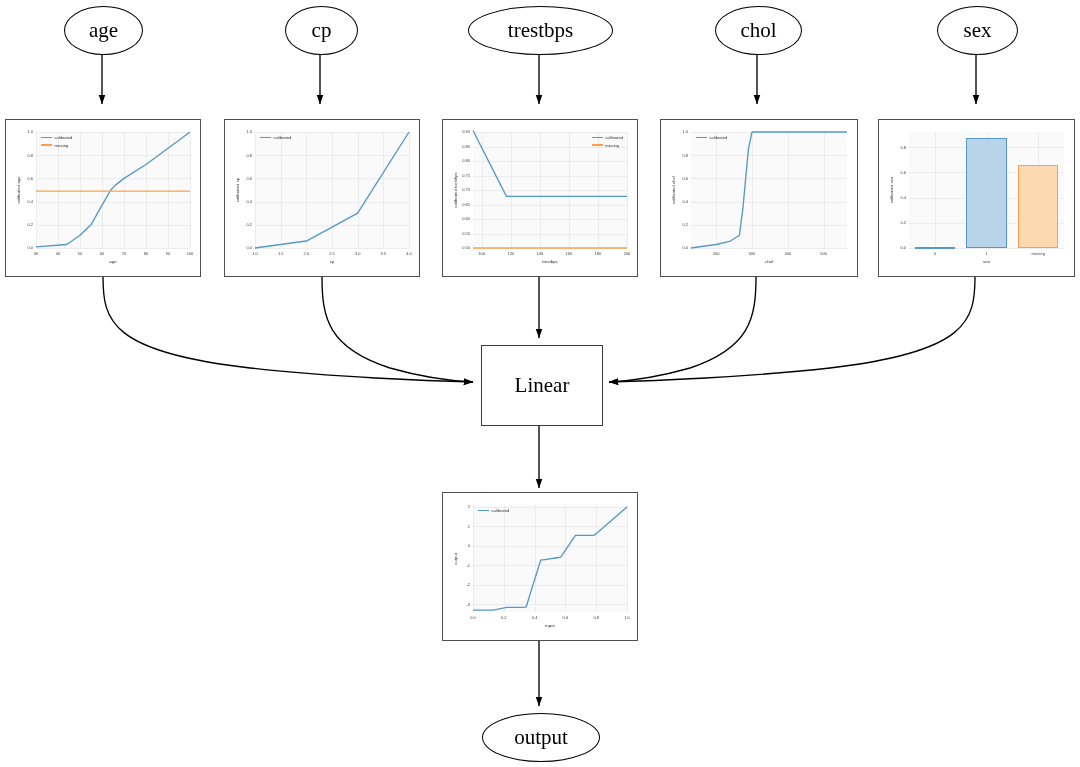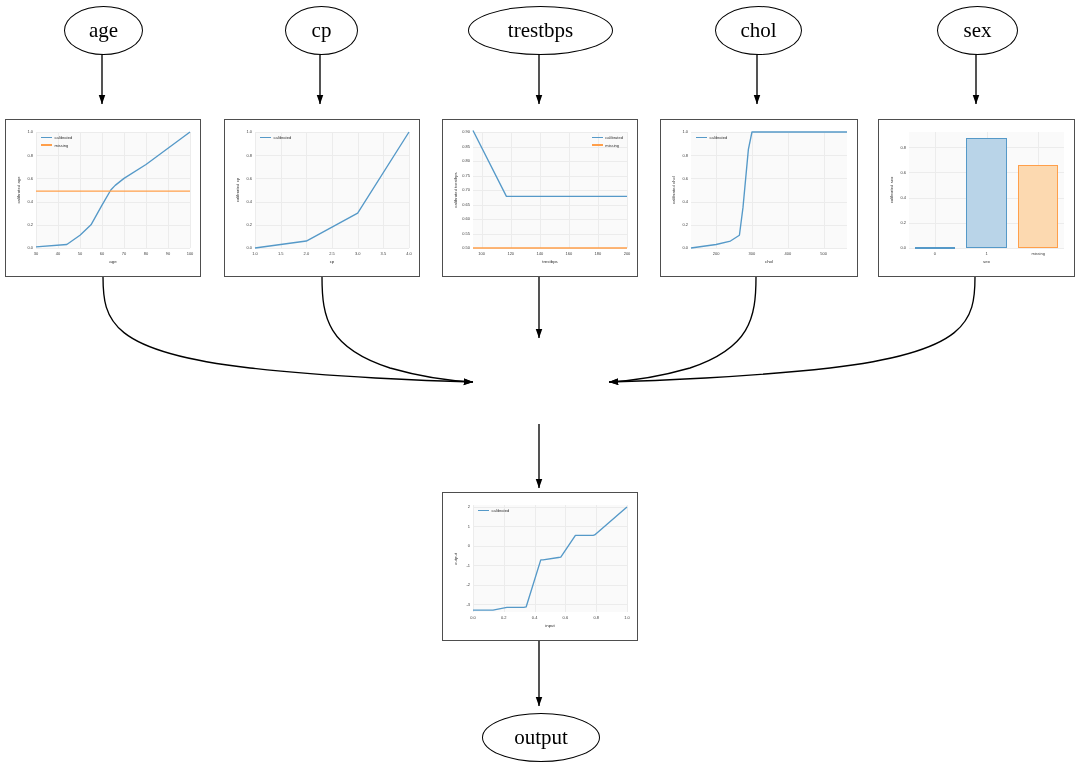--- a/index.html
+++ b/index.html
@@ -79,20 +79,23 @@
   <div class="node-ellipse" style="left:468px;top:6px;width:143px;height:47px;font-size:21px;">
     <span>trestbps</span>
   </div>
   <div class="node-ellipse" style="left:715px;top:6px;width:85px;height:47px;font-size:21px;">
     <span>chol</span>
   </div>
   <div class="node-ellipse" style="left:937px;top:6px;width:79px;height:47px;font-size:21px;">
     <span>sex</span>
   </div>
 
+  <div class="op-box" style="left:481px;top:345px;width:120px;height:79px;">
+    <span>Linear</span>
+  </div>
 
   <div class="node-ellipse" style="left:482px;top:713px;width:116px;height:47px;font-size:21px;">
     <span>output</span>
   </div>
 
   <div class="panel" style="left:5px;top:119px;width:196px;height:158px;">
     <div class="mpl">
         <div class="plotarea" style="left:26px;top:8px;width:154px;height:116px;">
           <div class="grid-line" style="left:0;top:116px;width:154px;height:1px;"></div>
           <div class="grid-line" style="left:0;top:92.8px;width:154px;height:1px;"></div>

